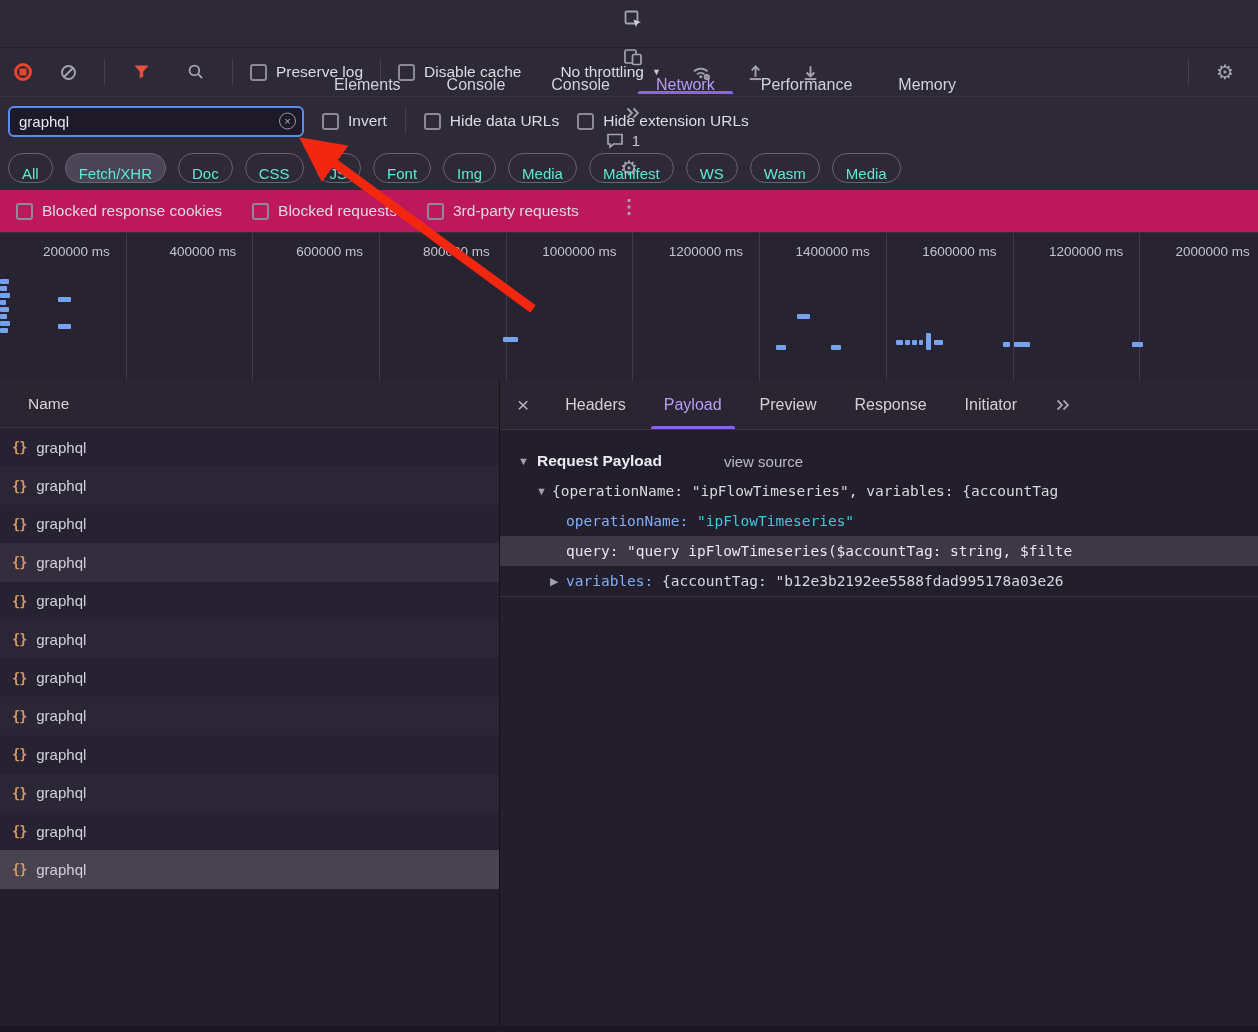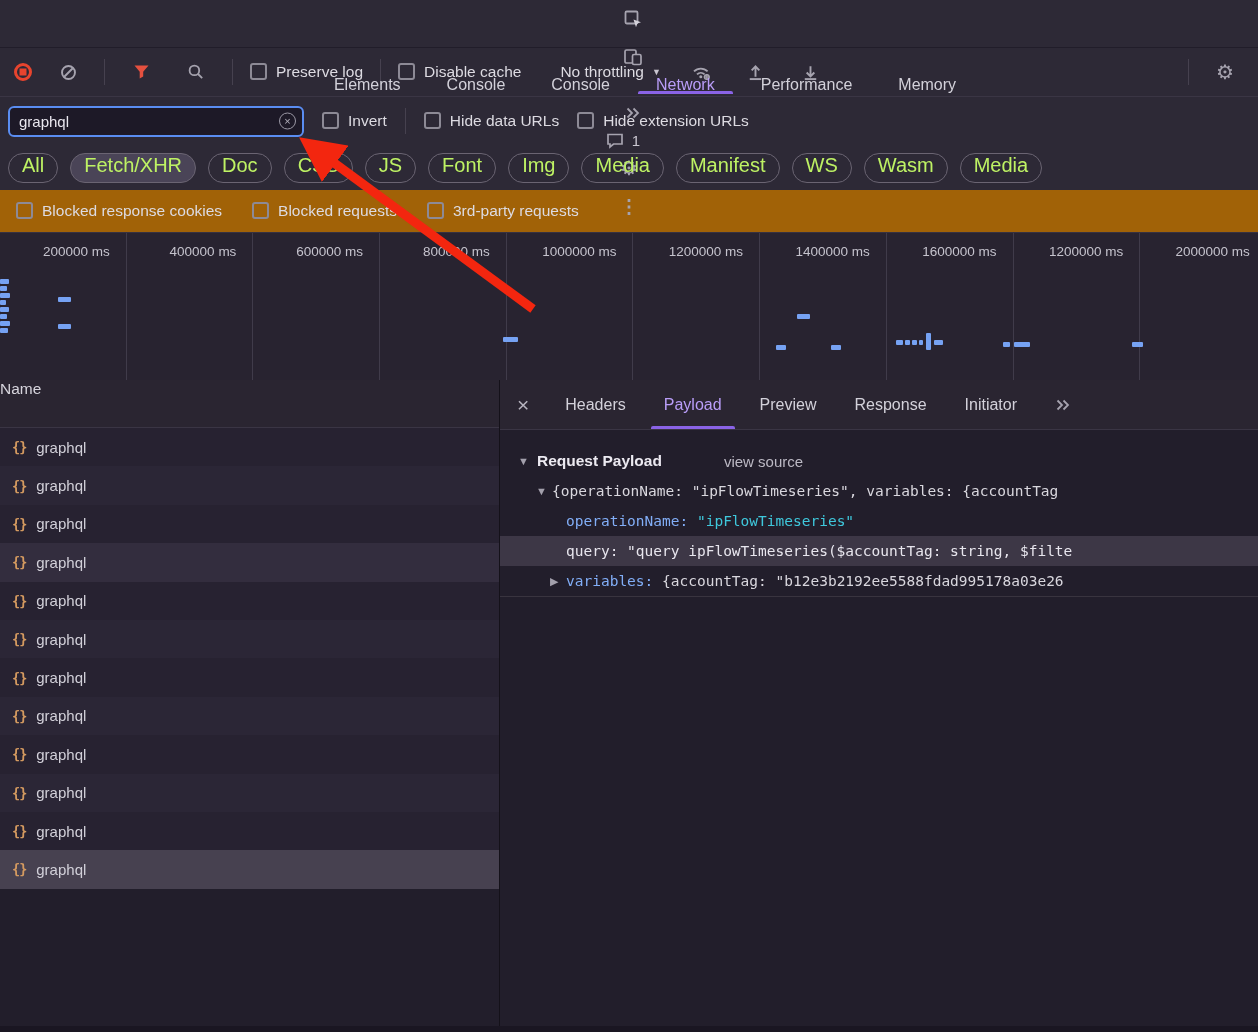--- a/index.html
+++ b/index.html
@@ -31,21 +31,21 @@
   .tabbar .icon-btn.right { margin-right:8px; }
 
   
   .toolbar { height:49px; background:#2d2936; border-bottom:1px solid #3a3544;
              display:flex; align-items:center; padding:0 14px; gap:17px; }
   .sep { width:1px; height:26px; background:#46414f; flex:none; }
   .rec-btn { width:18px; height:18px; border:3px solid #e8442e; border-radius:50%;
              position:relative; flex:none; cursor:pointer; }
   .rec-btn::after { content:""; position:absolute; left:50%; top:50%;
                     transform:translate(-50%,-50%); width:7px; height:7px; background:#e8442e; }
-  .cb-group { display:flex; gap:9px; font-size:15.5px;
+  .cb-group { display:flex; align-items:center; gap:9px; font-size:15.5px;
               color:#dddbe2; cursor:pointer; }
   .cb { width:17px; height:17px; border:2px solid #8d8a96; border-radius:3px;
         flex:none; background:transparent; }
   .dropdown { display:flex; align-items:center; gap:8px; font-size:15.5px;
               padding:0 4px; cursor:pointer;margin-left:18px; }
   .caret { font-size:9px; color:#c9c6d0; }
 
   
   .filter-row { height:48px; background:#2d2936; display:flex; align-items:center;
                 padding:0 8px; gap:18px; }
@@ -54,44 +54,44 @@
                  border-radius:6px; color:#e8e6ee; font-size:15px; padding:0 30px 0 9px;
                  outline:none; font-family:"Liberation Sans", sans-serif; }
   .clear-btn { position:absolute; right:8px; top:50%; transform:translateY(-50%);
                width:17px; height:17px; border:1.5px solid #9b98a5; border-radius:50%;
                display:flex; align-items:center; justify-content:center;
                font-size:11px; line-height:1; color:#b5b2bd; cursor:pointer; }
 
   
   .pills-row { height:45px; background:#2d2936; display:flex; align-items:center;
                padding:0 8px; gap:12px; }
-  .pill { height:30px; padding:0 13px; display:flex; align-items:flex-start;
-          border:1px solid #6a6472; border-radius:16px; font-size:20px;
-          color:#bef264; cursor:pointer; flex:none; }
+  .pill { height:30px; padding:0 13px; display:flex; align-items:flex-end;
+          border:1px solid #6a6472; border-radius:16px; font-size:15px;
+          color:#5eead4; cursor:pointer; flex:none; }
   .pill.sel { background:#4a4457; }
 
   
-  .extra-row { height:42px; background:#a16207; display:flex; align-items:center;
+  .extra-row { height:42px; background:#be185d; display:flex; align-items:center;
                padding:0 16px; gap:30px; }
 
   
   .timeline { height:148px; background:#282330; position:relative; overflow:hidden;
               border-top:1px solid #363140; cursor:crosshair; }
   .tl-cells { display:flex; height:100%; }
   .tl-cell { width:126.7px; height:100%; flex:none; border-right:1px solid #403b4a;
              font-size:13.5px; color:#c5c3cd; text-align:right; padding:11px 16px 0 0; }
   .tl-bars { position:absolute; inset:0; }
   .tl-bar { position:absolute; height:5px; background:#76a2f3; border-radius:1px; }
 
   
   .panels { display:flex; height:652px; }
   .left-panel { width:500px; flex:none; border-right:1px solid #141119;
                 display:flex; flex-direction:column; background:#221e2b; }
   .name-header { height:48px; flex:none; background:#2a2531; border-bottom:1px solid #3a3544;
-                 display:flex; align-items:flex-start; padding-left:0; font-size:15.5px;
+                 display:flex; align-items:center; padding-left:28px; font-size:15.5px;
                  color:#d6d4dc; cursor:pointer; }
   .req-list { flex:1; overflow:hidden; }
   .req-row { height:38.4px; display:flex; align-items:center; gap:10px;
              padding-left:12px; font-size:15px; color:#d2d0d9; cursor:pointer; }
   .req-row.even { background:#272231; }
   .req-row.odd  { background:#2b2636; }
   .req-row.hl   { background:#332d3e; }
   .req-row.sel  { background:#474150; }
   .req-icon { color:#d49a60; font-family:"DejaVu Sans Mono", monospace;
               font-size:13.5px; font-weight:bold; letter-spacing:-1px; }

